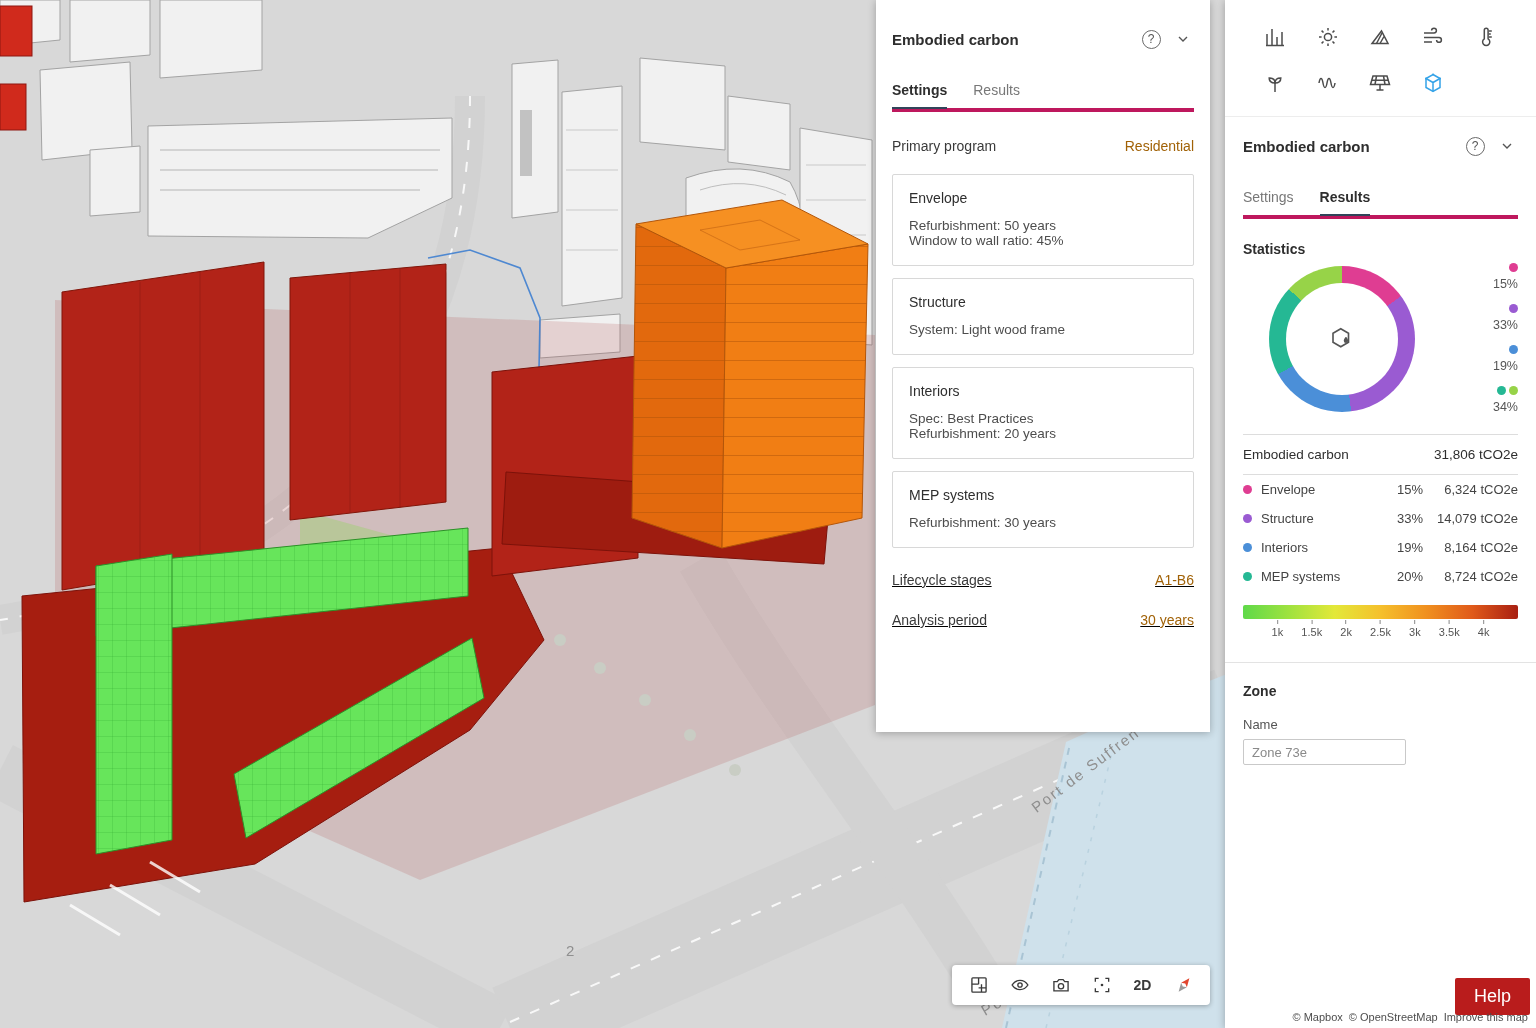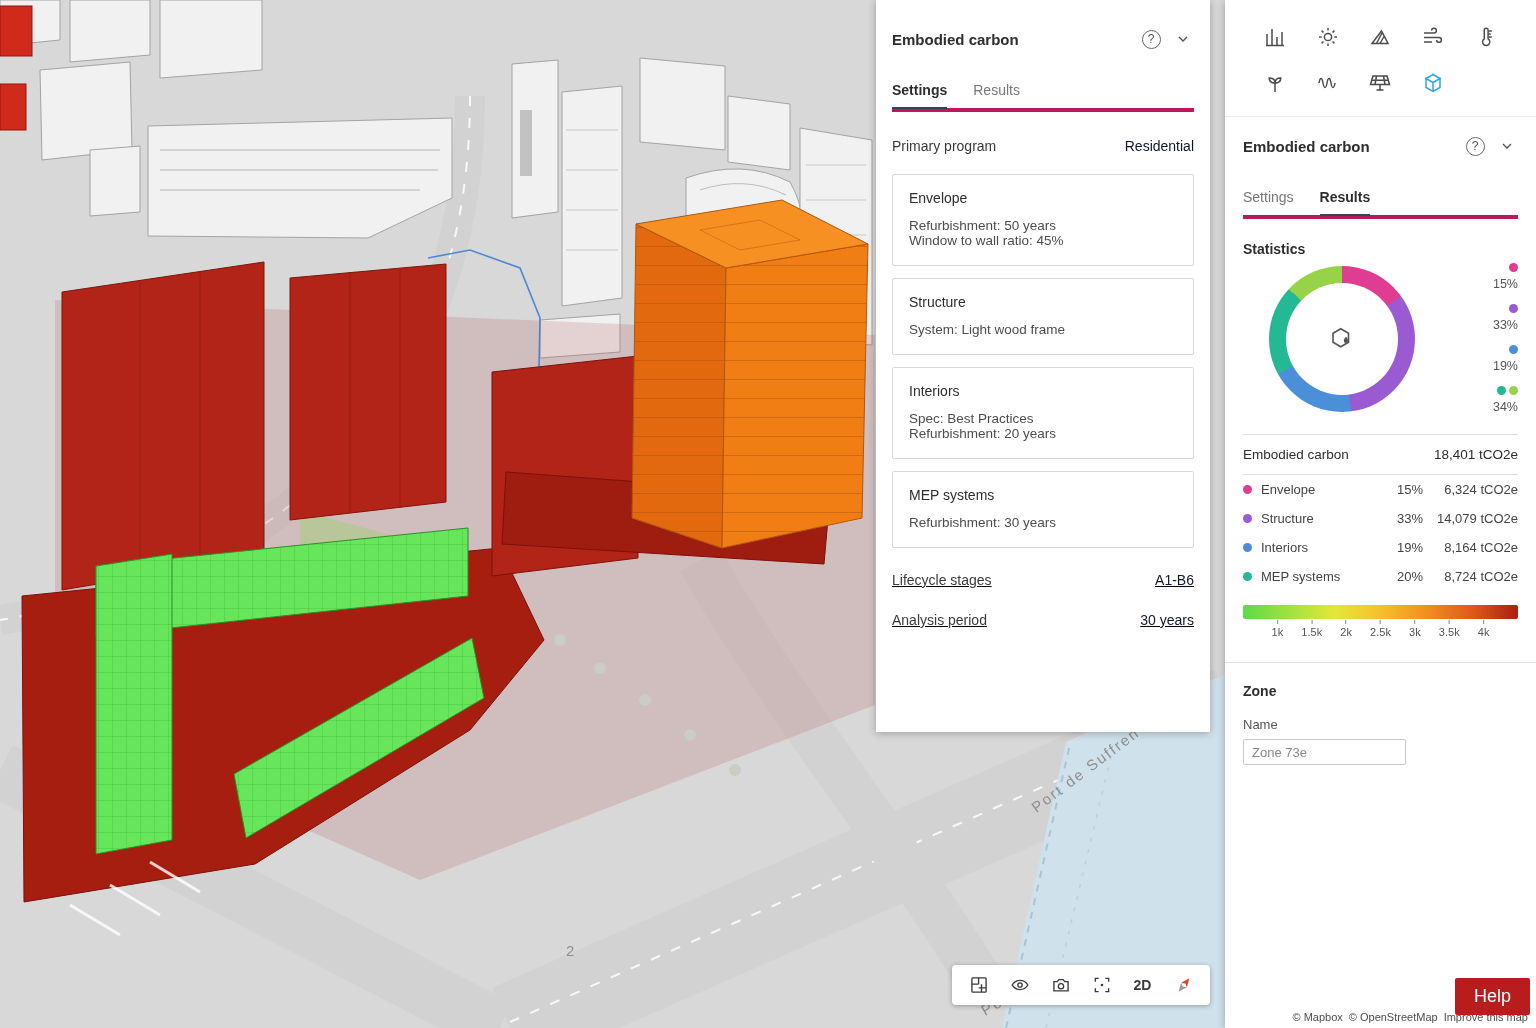--- a/index.html
+++ b/index.html
@@ -29,21 +29,21 @@
 
   .tabs { display:flex; gap:26px; border-bottom:4px solid #be185d; margin-top:24px; }
   .tab { padding:8px 0 10px; font-size:14px; color:#777; cursor:pointer; position:relative; }
   .tab.active { color:#2e2e2e; font-weight:700; }
   .tab.active::after { content:""; position:absolute; left:0; right:0; bottom:-1px; height:2px; background:#31445a; }
 
   .kv-row { display:flex; justify-content:space-between; align-items:center; font-size:14px; }
   .kv-row.primary { margin:26px 0 20px; }
   .kv-row.footrow { margin-top:24px;text-decoration:underline; }
   .kv-label { color:#3a3a3a; }
-  .kv-value { color:#0f172a; }
+  .kv-value { color:#a16207; }
 
   .card { border:1px solid #d8d8d8; border-radius:2px; padding:15px 16px 17px; margin-bottom:12px; }
   .card-title { font-size:14px; color:#2e2e2e; margin-bottom:12px; }
   .card-line { font-size:13.5px; color:#4d4d4d; }
 
   
   .icon-grid { display:grid; grid-template-columns:repeat(5,1fr); row-gap:20px; padding:24px 24px 20px; border-bottom:1px solid #ededed; }
   .icon-cell { display:flex; align-items:center; justify-content:center; height:26px; color:#4c4c4c; cursor:pointer; }
   .icon-cell.active { color:#35a3e8; }
   .right-body { padding:0 18px; position:relative; height:calc(1028px - 118px); }
@@ -388,21 +388,21 @@
               <span class="dot" style="background: rgb(37, 184, 148);"></span>
               <span class="dot" style="background: rgb(151, 211, 72);"></span>
             </div>
             <span>34%</span>
           </div>
         </div>
       </div>
 
       <div class="total-row">
         <span>Embodied carbon</span>
-        <span>18,401 tCO2e</span>
+        <span>31,806 tCO2e</span>
       </div>
 
       <div>
         <div class="br-row">
           <span class="dot" style="background: rgb(223, 61, 146);"></span>
           <span class="br-label">Envelope</span>
           <span class="br-pct">15%</span>
           <span class="br-val">6,324 tCO2e</span>
         </div>
         <div class="br-row">

